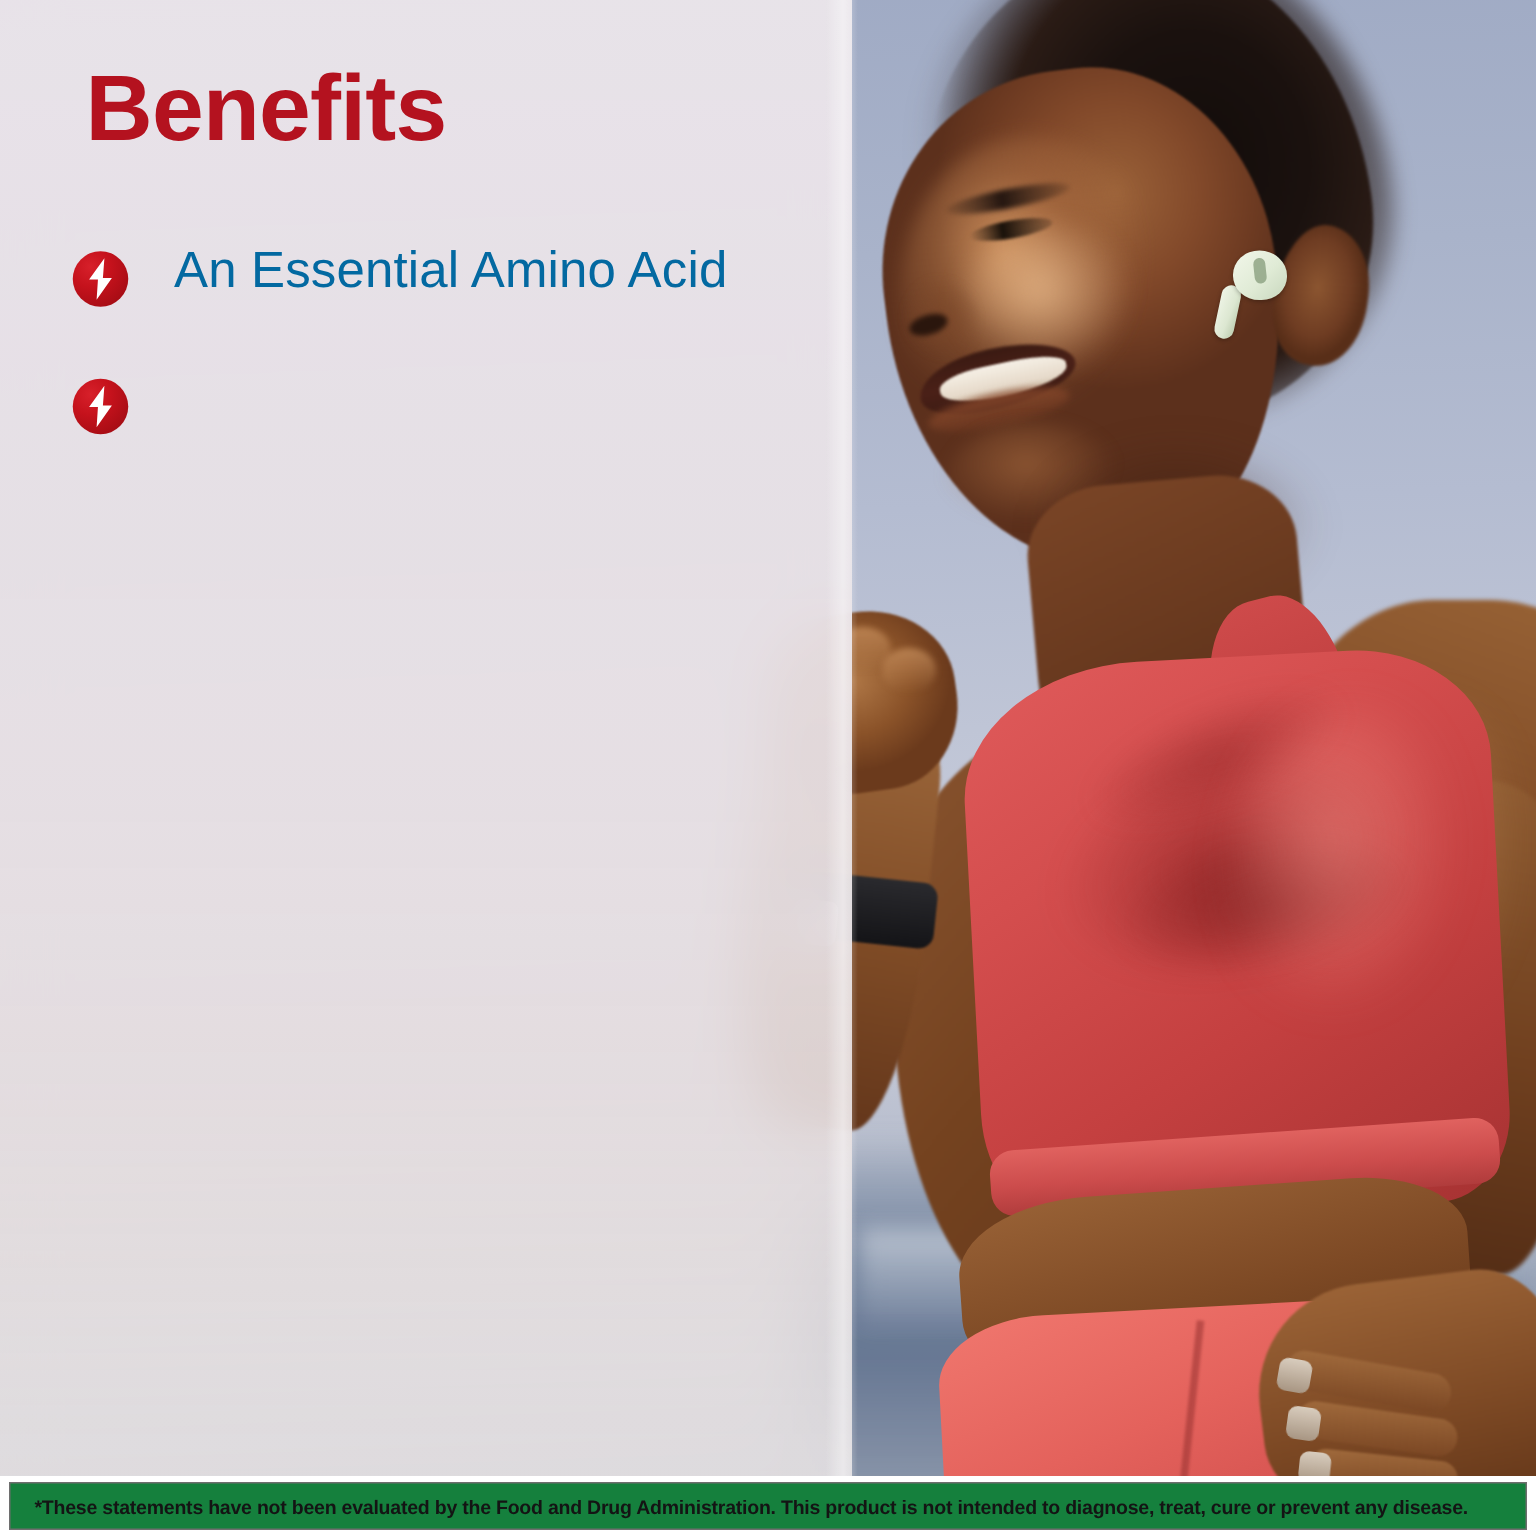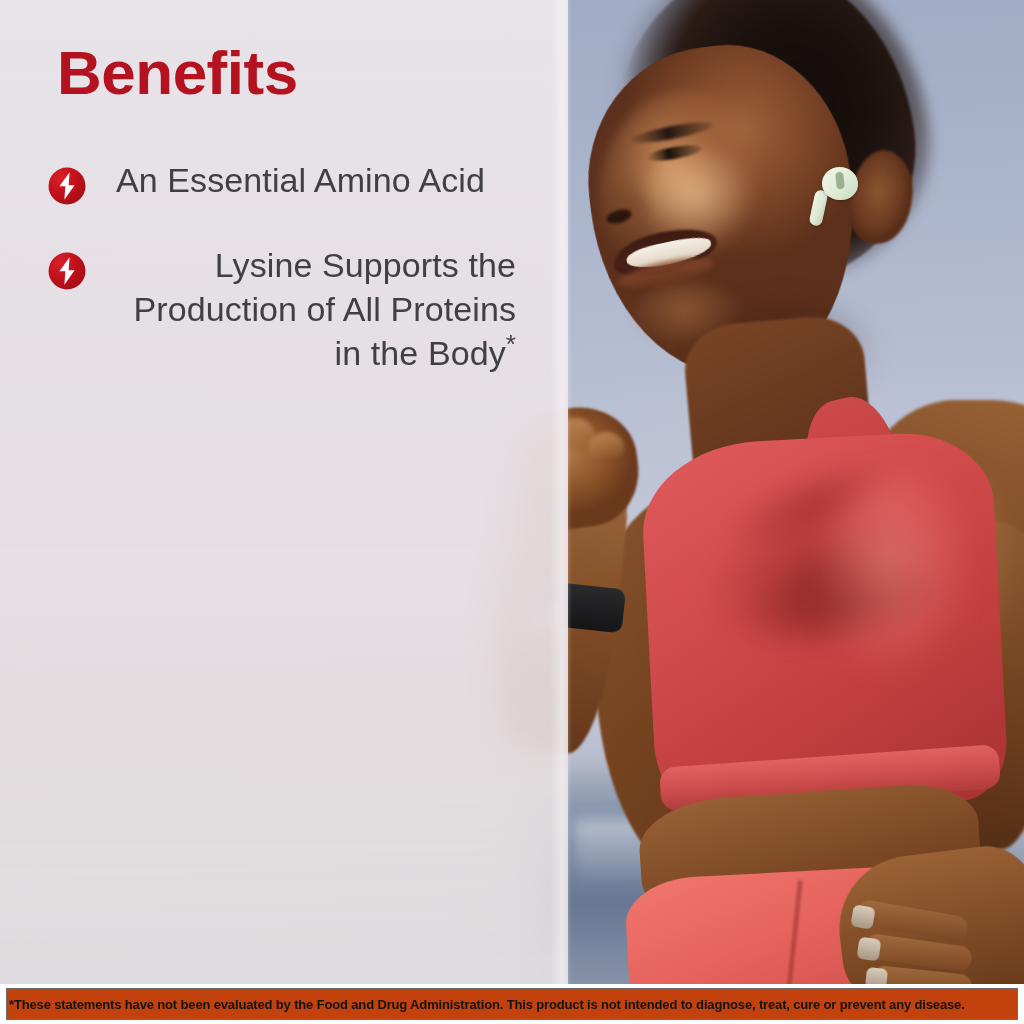--- a/index.html
+++ b/index.html
@@ -11,21 +11,20 @@
   body {
     font-family: "Liberation Sans", sans-serif;
   }
 
   #stage {
     position: relative;
     width: 1024px;
     height: 1024px;
     overflow: hidden;
     background: #E8E2E6;
-    text-align: right;
   }
 
   
   .photo {
     position: absolute;
     inset: 0;
     overflow: hidden;
   }
 
   
@@ -503,21 +502,21 @@
     width: 38px; height: 38px;
     margin-top: 9px;
     position: relative;
   }
   .badge svg { display: block; width: 38px; height: 38px; }
 
   .bullet-text {
     margin-left: 30px;
     font-size: 34px;
     line-height: 1.30;
-    color: #404040;
+    color: #0369a1;
     font-weight: 400;
     letter-spacing: 0.1px;
     max-width: 400px;
   }
   .bullet-text .ast {
     font-size: 26px;
     vertical-align: super;
     line-height: 0;
   }
 
@@ -529,24 +528,24 @@
     background: #ffffff;
     display: flex;
     align-items: center;
     justify-content: center;
   }
   .disclaimer {
     box-sizing: border-box;
     width: 1012px;
     height: 32px;
     border: 1px solid #6E6E6E;
-    background: #c2410c;
+    background: #15803d;
     display: flex;
     align-items: center;
-    padding-left: 2px;
+    padding-left: 16px;
     font-size: 13px;
     font-weight: 700;
     color: #141414;
     letter-spacing: -0.15px;
     white-space: nowrap;
     overflow: hidden;
   }
 </style>
 </head>
 <body>
@@ -648,21 +647,20 @@
               <radialGradient id="bg2" cx="32%" cy="28%" r="82%">
                 <stop offset="0%" stop-color="#D7202A"></stop>
                 <stop offset="45%" stop-color="#C5121C"></stop>
                 <stop offset="100%" stop-color="#A40C14"></stop>
               </radialGradient>
             </defs>
             <circle cx="19" cy="19" r="18.5" fill="url(#bg2)"></circle>
             <path d="M21.6 5.2 L11.4 19.3 L17.3 19.3 L16.4 32.8 L26.6 18.3 L20.6 18.3 Z" fill="#FFFFFF"></path>
           </svg>
         </span>
-        <span class="bullet-text">Lysine Supports the Production of All Proteins in the Body<span class="ast">*</span></span>
       </div>
 
 
     </div>
   </div>
 
   <div class="disclaimer-wrap">
     <div class="disclaimer">*These statements have not been evaluated by the Food and Drug Administration. This product is not intended to diagnose, treat, cure or prevent any disease.</div>
   </div>
 

